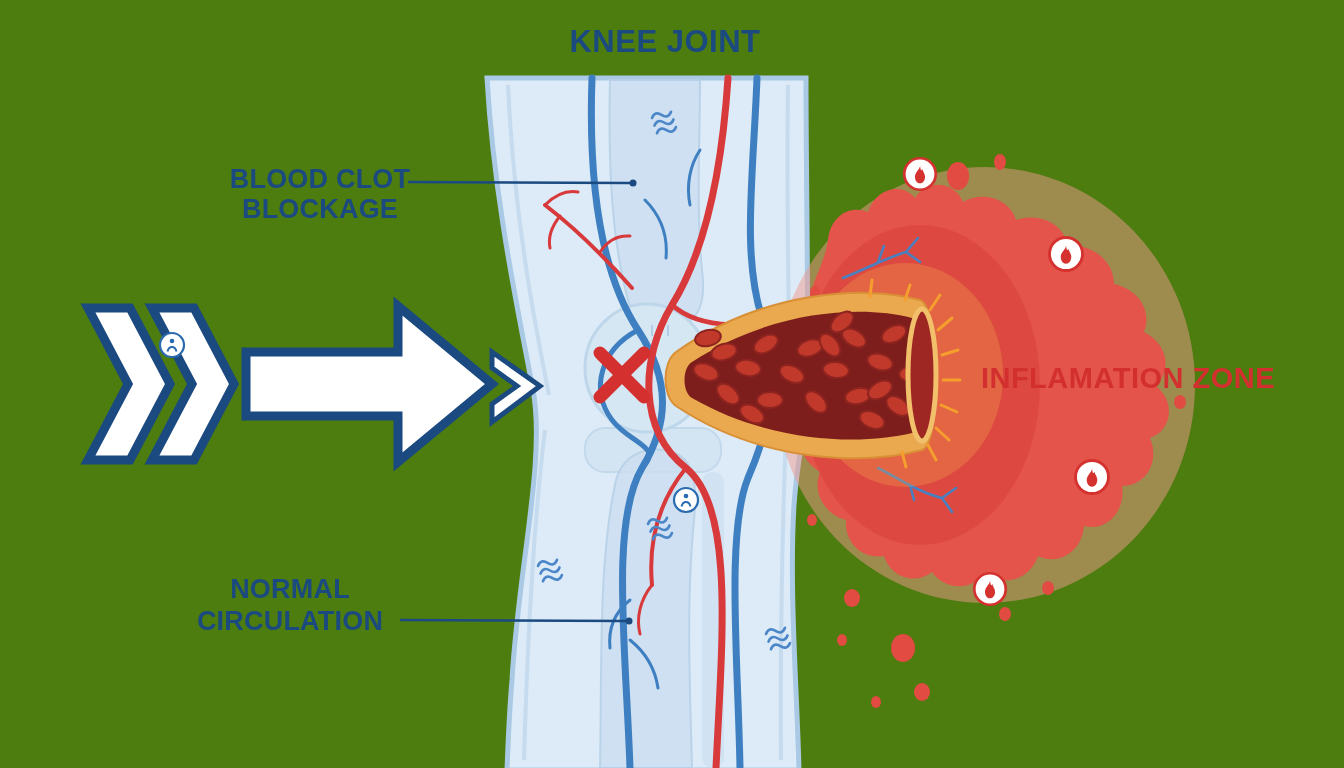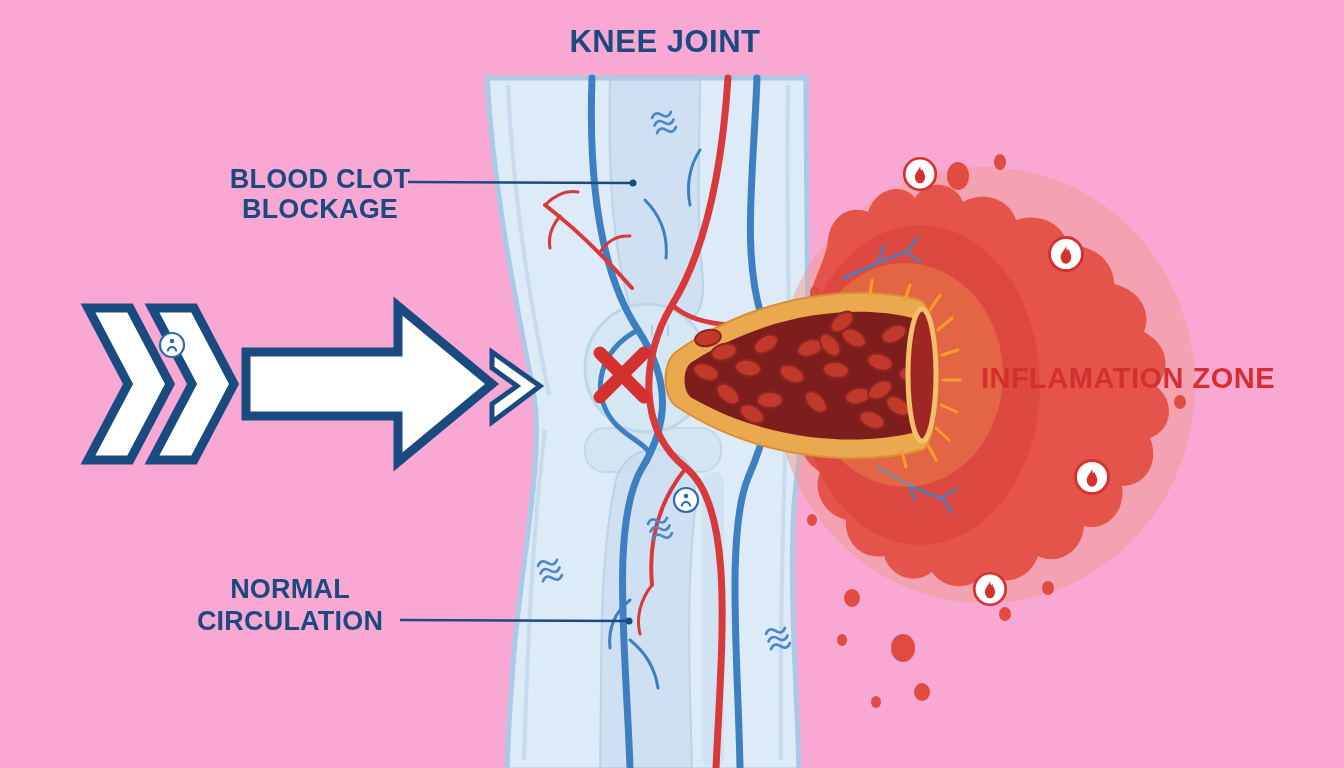--- a/index.html
+++ b/index.html
@@ -1,19 +1,19 @@
 <!DOCTYPE html>
 <html><head>
 <meta charset="utf-8">
 <style>
   html,body{margin:0;padding:0;background:#ffffff;}
   .stage{
     position:relative;
     width:1344px;height:768px;
-    background:#f9a8d4;
+    background:#4d7c0f;
     overflow:hidden;
     font-family:"Liberation Sans", sans-serif;
   }
   .stage svg{position:absolute;left:0;top:0;}
   .title-text{
     font-family:"Liberation Sans", sans-serif;
     font-weight:bold;
     font-size:31px;
     letter-spacing:0.5px;
   }

